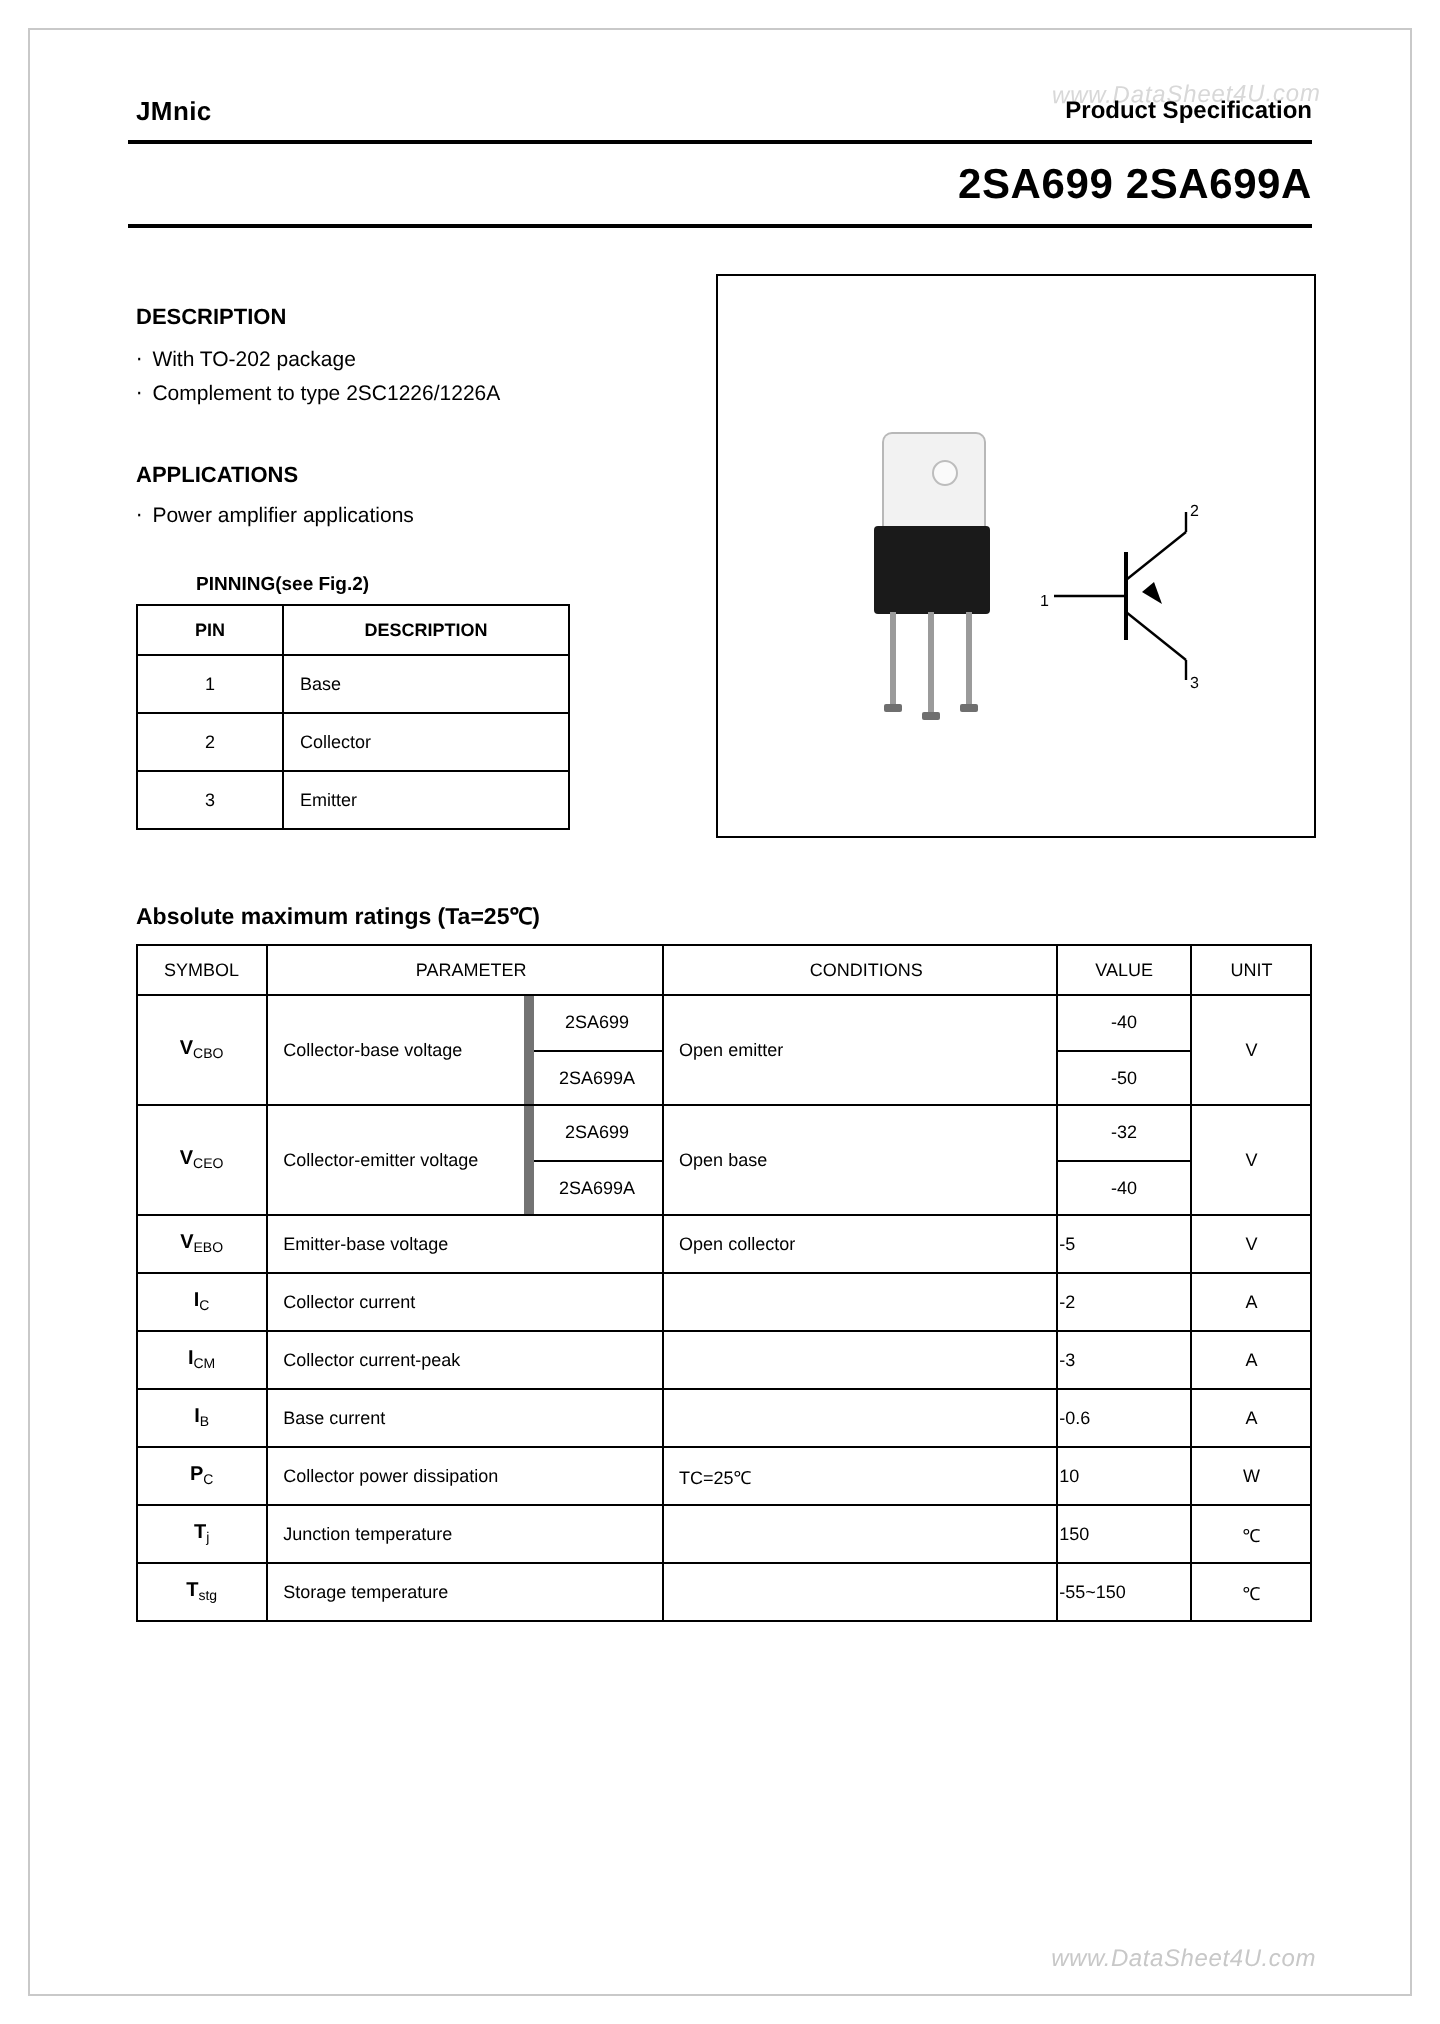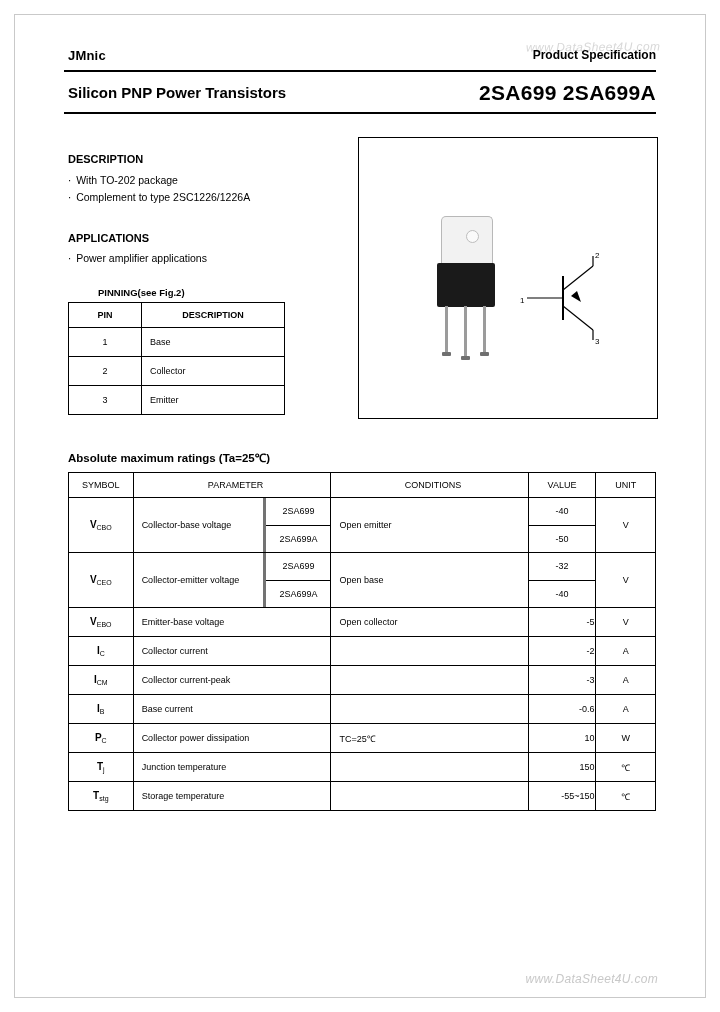--- a/index.html
+++ b/index.html
@@ -235,40 +235,40 @@
   table.amr th {
     font-size: 9px;
     font-weight: normal;
     height: 22px;
     text-align: center;
   }
   table.amr td { height: 26px; }
   .c-sym   { width: 64px; text-align: center; }
   .c-param { width: 196px; text-align: left; padding-left: 8px; }
   .c-cond  { width: 200px; text-align: left; padding-left: 8px; }
-  .c-val   { width: 68px; text-align: right; }
+  .c-val   { width: 68px; text-align: left; }
   .c-unit  { width: 60px; text-align: center; }
   .sub { font-size: 7px; vertical-align: -2px; }
   .pbold { font-weight: bold; font-size: 10px; }
   .param-split {
     display: flex;
     align-items: stretch;
     height: 100%;
   }
   .param-split .pname {
     flex: 1;
     display: flex;
     align-items: center;
     padding-left: 8px;
   }
   .param-split .pvars {
     width: 64px;
     display: flex;
     flex-direction: column;
-    border-left: 3px solid #737373;
+    border-left: 5px solid #737373;
     justify-content: center;
   }
   .param-split .pvars span {
     flex: 1;
     display: flex;
     align-items: center;
     justify-content: center;
   }
   .param-split .pvars span:first-child {
     border-bottom: 1px solid #000;
@@ -300,21 +300,20 @@
 </head>
 <body>
 
 <div class="page">
   <div class="sheet"></div>
 
   <div class="brand">JMnic</div>
   <div class="wm-top">www.DataSheet4U.com</div>
   <div class="prod-spec">Product Specification</div>
   <div class="rule top"></div>
-  <div class="title-row">Silicon PNP Power Transistors</div>
   <div class="title-right">2SA699 2SA699A</div>
   <div class="rule bottom"></div>
 
   <div class="sec-head" style="left:68px; top:153px;">DESCRIPTION</div>
   <div class="bullet-line" style="left:68px; top:174px;">
     <span class="bullet-mark">⋅</span><span>With TO-202 package</span>
   </div>
   <div class="bullet-line" style="left:68px; top:191px;">
     <span class="bullet-mark">⋅</span><span>Complement to type 2SC1226/1226A</span>
   </div>

